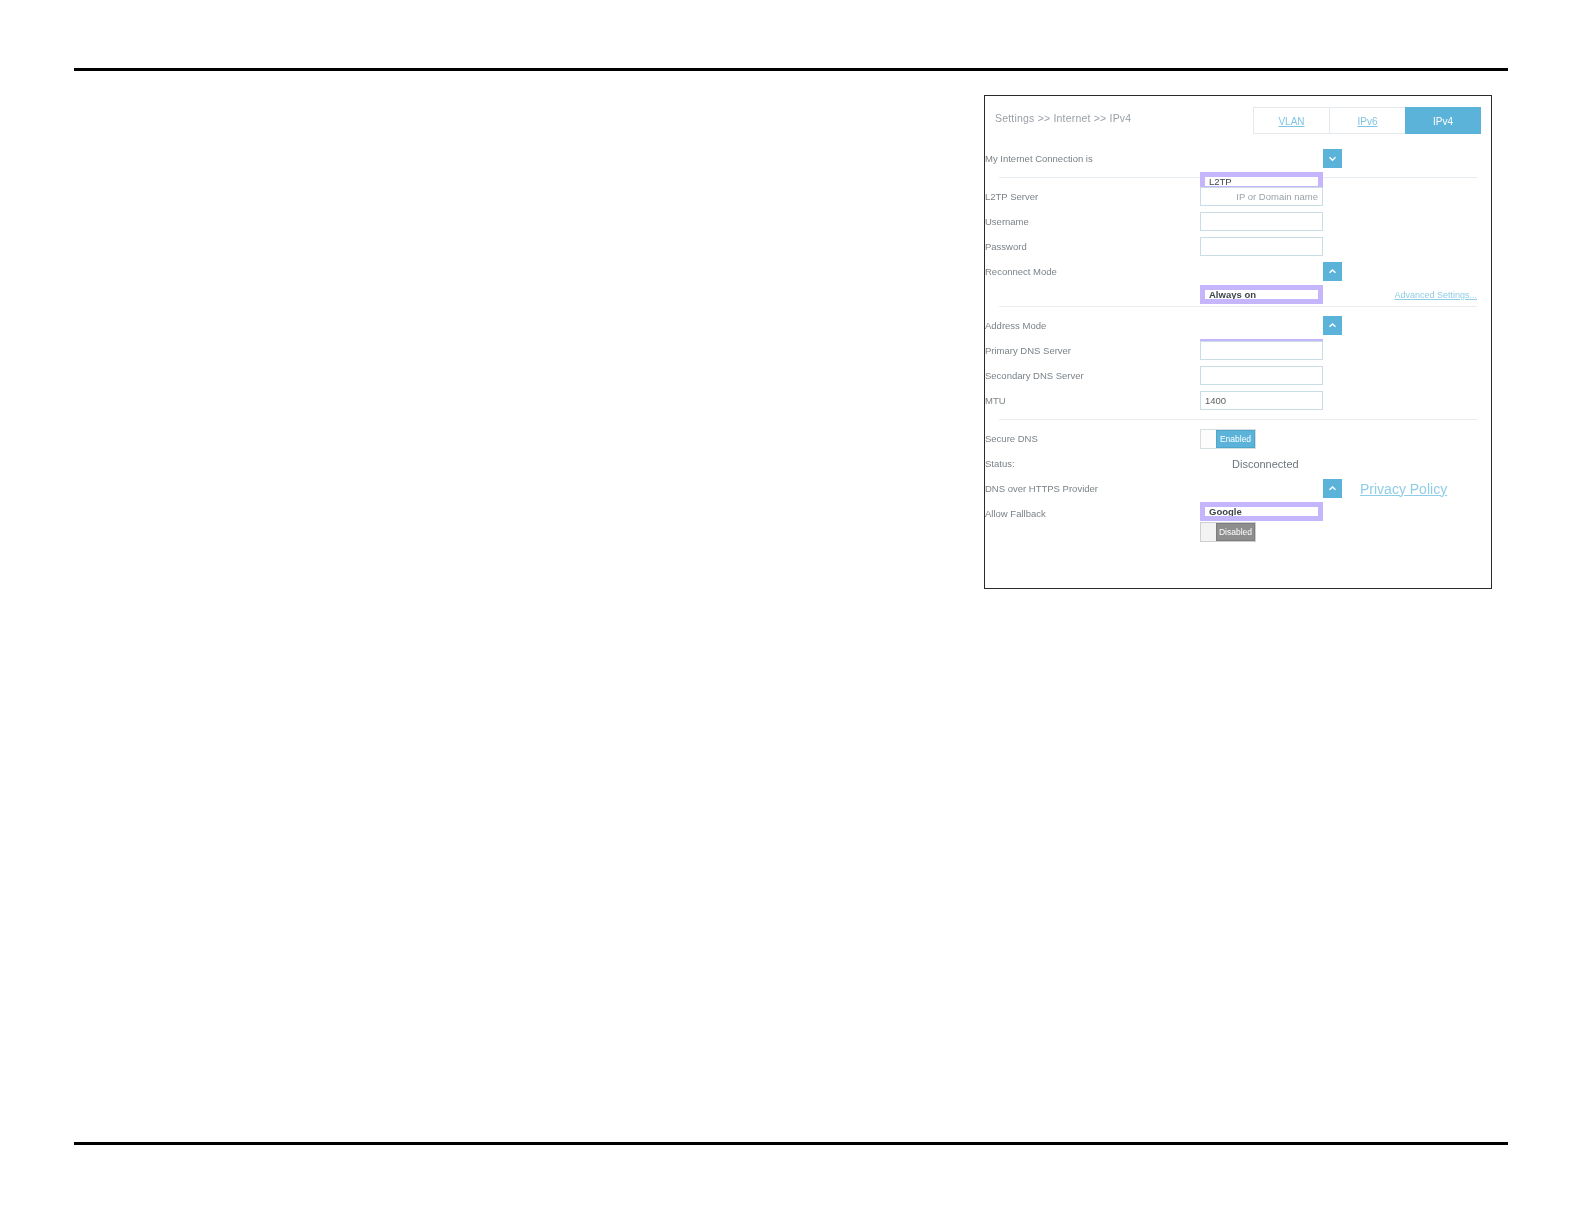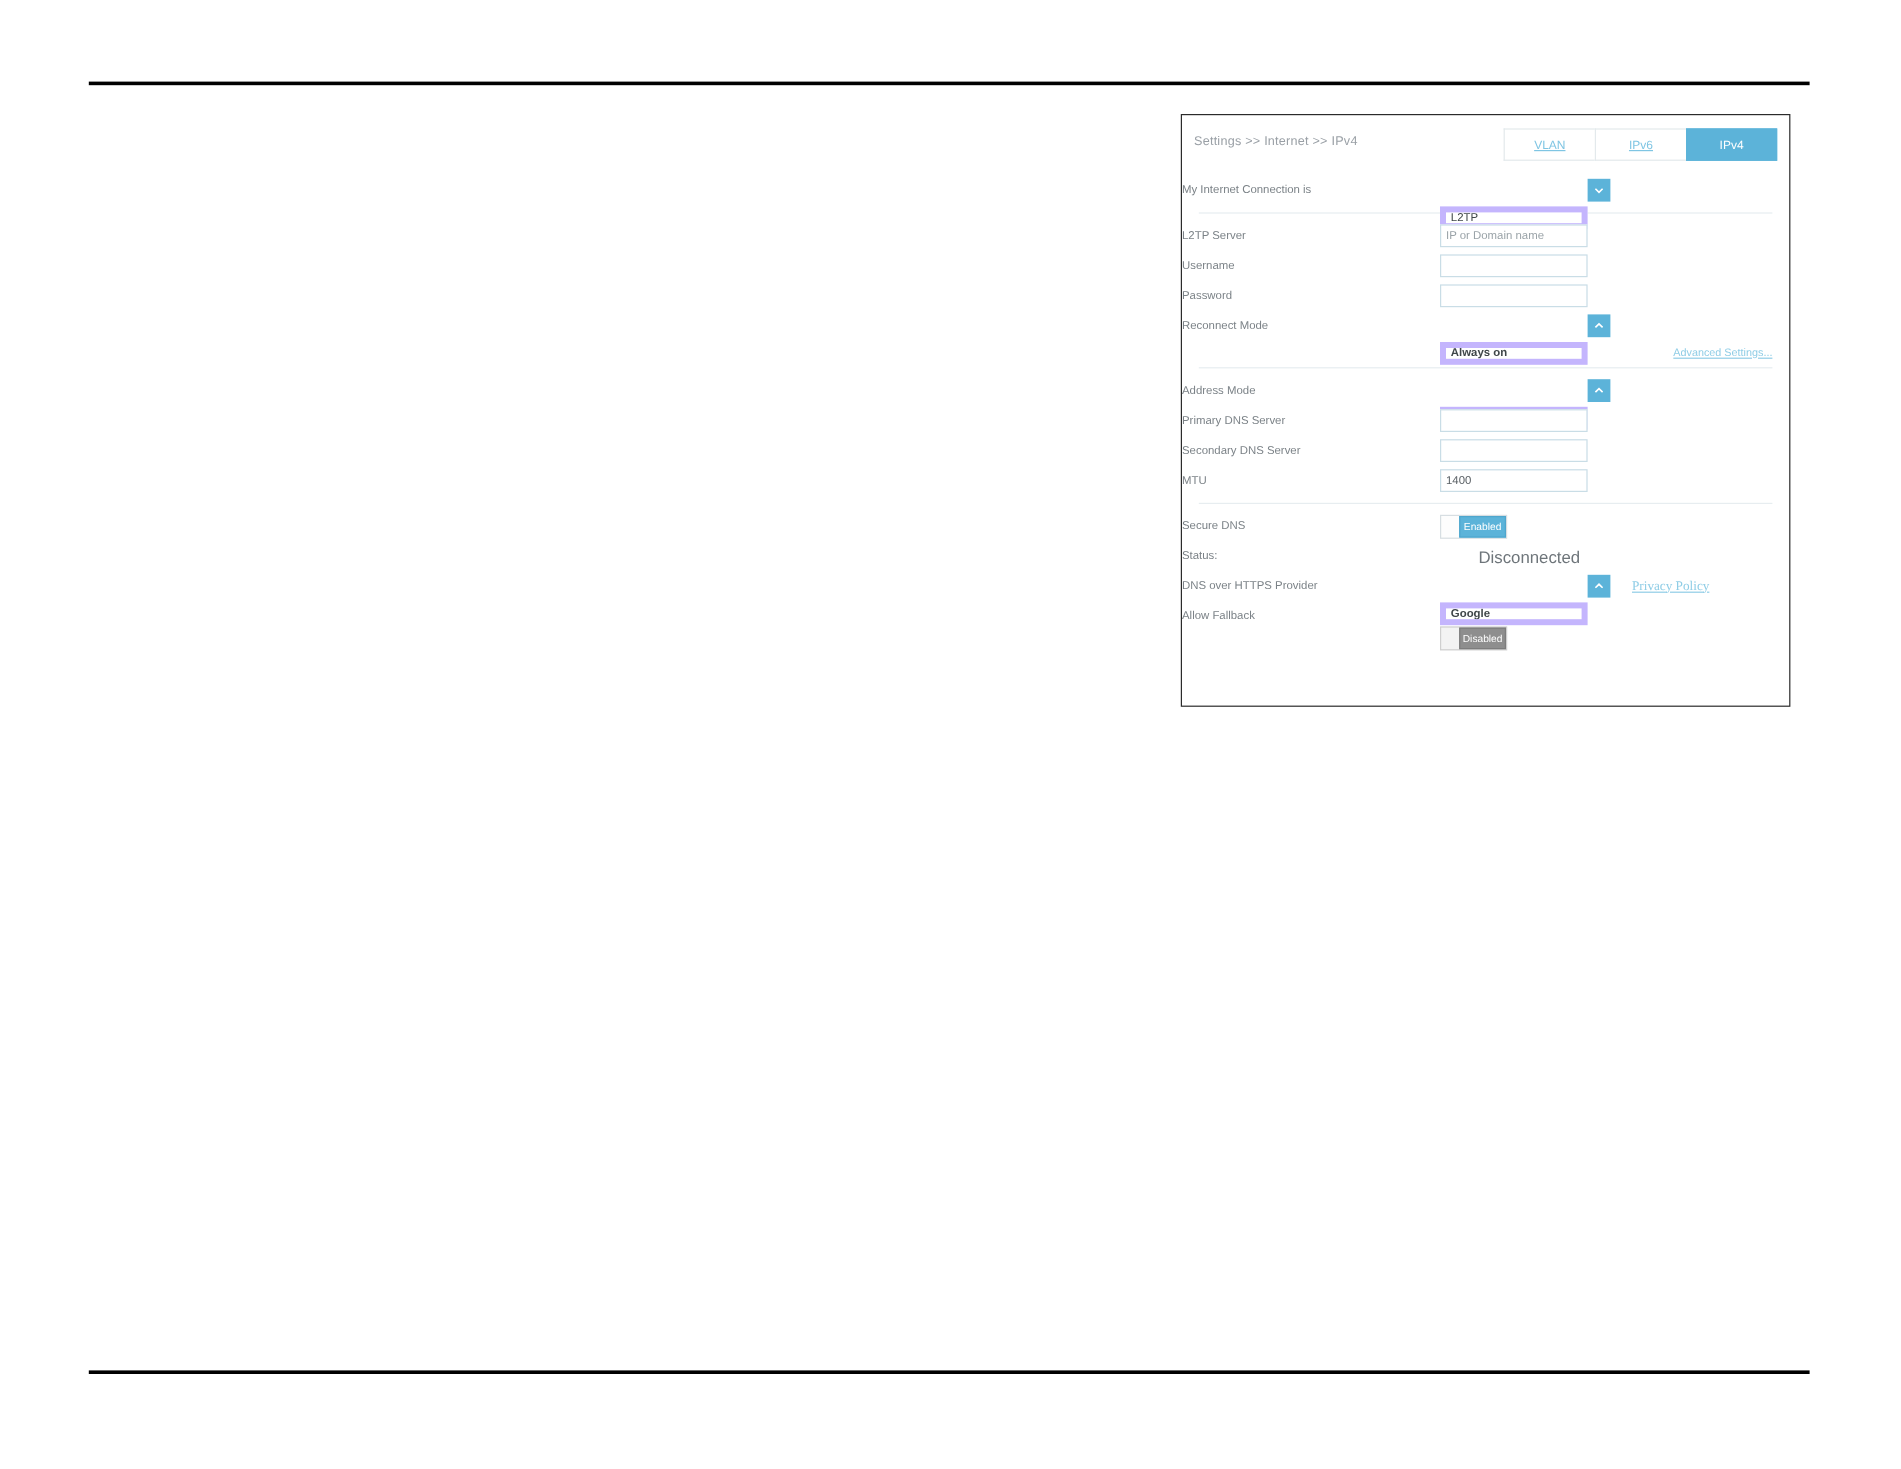--- a/index.html
+++ b/index.html
@@ -112,21 +112,21 @@
     border: 1px solid #c9dde6;
     background: #ffffff;
     box-sizing: border-box;
     font-size: 9.5px;
     color: #5a6065;
     line-height: 17px;
     padding: 0 4px;
     white-space: nowrap;
     overflow: hidden;
   }
-  .field.placeholder { color: #9aa3a8; }
+  .field.placeholder { color: #9aa3a8; text-align: right; }
   .field.empty { color: transparent; }
 
   .select {
     width: 123px;
     height: 19px;
     border: 5px solid #c4b5fd;
     background: #ffffff;
     box-sizing: border-box;
     font-size: 9.5px;
     color: #3f4649;
@@ -200,33 +200,32 @@
     border: 1px solid #d7dee2;
     box-sizing: border-box;
     display: flex;
     align-items: center;
     padding-left: 15px;
     background: #fdfdfd;
   }
   .toggle-track.grey { background: #f3f3f3; border-color: #cfcfcf; margin-top: 37px; }
 
   .status-val {
+    font-size: 11px;
+    color: #6e757a;
+    white-space: nowrap;
+    padding-left: 32px;
+  }
+
+  .privacy-link {
     font-size: 14px;
-    color: #6e757a;
-    white-space: nowrap;
-    padding-left: 32px;
-  }
-
-  .privacy-link {
-    font-size: 11px;
     color: #8fcde6;
     text-decoration: underline;
     margin-left: 18px;
     white-space: nowrap;
-    font-family: Liberation Serif, serif;
   }
 </style>
 </head>
 <body>
 
 <div class="page-rule top"></div>
 <div class="page-rule bottom"></div>
 
 <div class="ui-panel">
 

